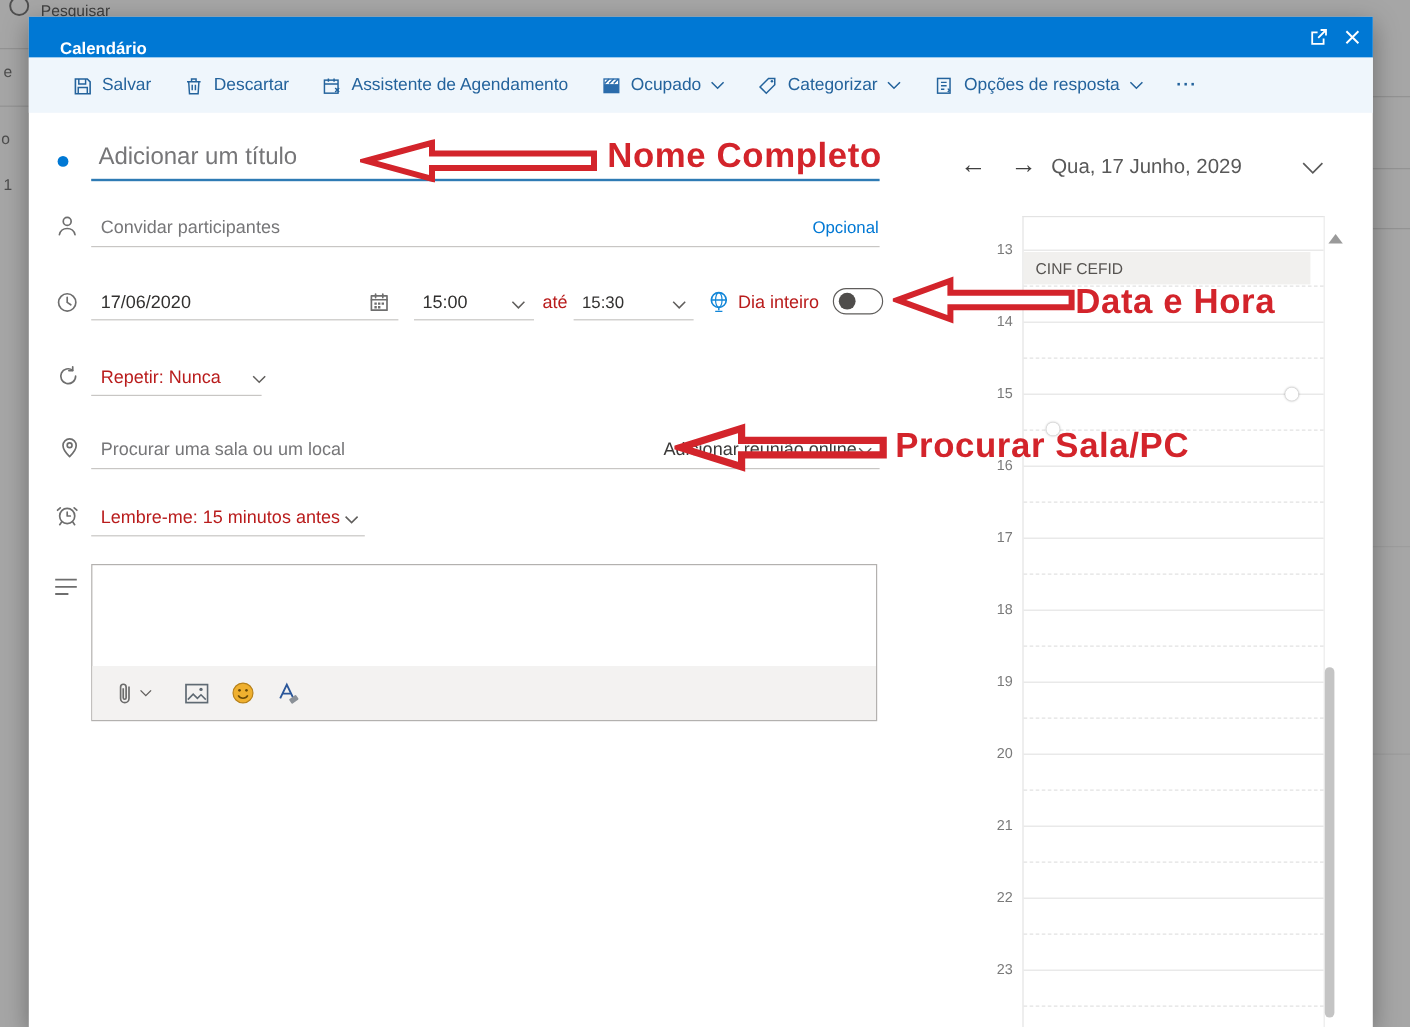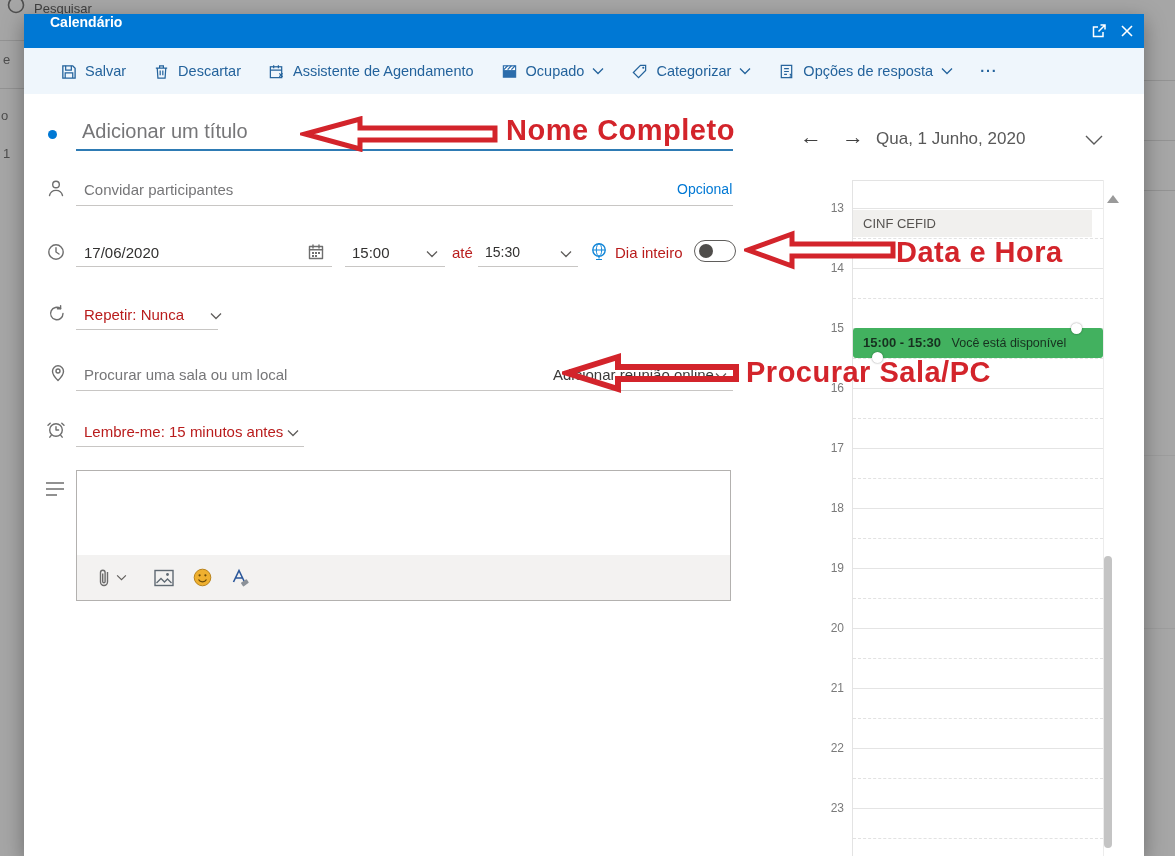--- a/index.html
+++ b/index.html
@@ -10,21 +10,21 @@
   
   #backdrop { inset:0; position:absolute; background:#a6a6a6; }
   .bd-line { position:absolute; background:#939393; }
   .bd-frag { position:absolute; color:#4d4d4d; font-size:13px; }
   #bd-search-text { position:absolute; left:34px; top:1px; color:#3f3f3f; font-size:13px; }
 
   
   #dialog { position:absolute; left:24px; top:14px; width:1120px; height:842px;
             background:#fff; box-shadow:0 6px 20px rgba(0,0,0,.35); }
   #titlebar { position:absolute; left:0; top:0; width:100%; height:34px; background:#0078d4;
-              display:flex; align-items:flex-start; }
+              display:flex; align-items:flex-end; }
   #titlebar .t { color:#fff; font-size:14px; font-weight:bold; margin-left:26px; }
   .tb-ico { position:absolute; top:8px; width:18px; height:18px; cursor:pointer; }
 
   #toolbar { position:absolute; left:0; top:34px; width:100%; height:46px; background:#eff6fc;
              display:flex; align-items:center; padding-left:36px; gap:27px; color:#24639c;
              font-size:14.5px; }
   .tb-btn { display:flex; align-items:center; gap:8px; cursor:pointer; white-space:nowrap; }
   .ic { display:inline-block; line-height:0; }
 
   
@@ -275,21 +275,21 @@
       </svg>
       <svg width="19" height="20" viewBox="0 0 19 20" style="cursor:pointer">
         <path d="M2.5 14L8 2.5 13.5 14 M4.7 10h6.6" fill="none" stroke="#2b579a" stroke-width="1.6"></path>
         <rect x="10.5" y="12.5" width="7" height="4.5" rx="0.8" transform="rotate(-35 14 15)" fill="#8b9198"></rect>
       </svg>
     </div>
   </div>
 
   <span class="abs" style="left:776px;top:110px;font-size:22px;color:#404040;cursor:pointer">←</span>
   <span class="abs" style="left:818px;top:110px;font-size:22px;color:#404040;cursor:pointer">→</span>
-  <span class="abs" style="left:852px;top:115px;font-size:17px;color:#585858">Qua, 1 Junho, 2020</span>
+  <span class="abs" style="left:852px;top:115px;font-size:17px;color:#585858">Qua, 17 Junho, 2029</span>
   <svg class="abs" style="left:1060px;top:120px;cursor:pointer" width="20" height="13" viewBox="0 0 20 13">
       <path d="M2 2l8 8 8-8" fill="none" stroke="#5a5a5a" stroke-width="1.4"></path>
     </svg>
 
   <div class="abs" style="left:828px;top:166px;width:1px;height:676px;background:#e3e3e3"></div>
   <div class="abs" style="left:828px;top:166px;width:252px;height:1px;background:#e3e3e3"></div>
   <div class="abs" style="left:1079px;top:166px;width:1px;height:676px;background:#ececec"></div>
   <div id="gridlines">
       <div class="hline" style="top: 194px;"></div>
       <div class="hdash" style="top: 224px;"></div>
@@ -325,24 +325,20 @@
       <div class="hlabel" style="top: 607px;">20</div>
       <div class="hlabel" style="top: 667px;">21</div>
       <div class="hlabel" style="top: 727px;">22</div>
       <div class="hlabel" style="top: 787px;">23</div>
     </div>
 
   <div id="ev-cinf">
     <span>CINF CEFID</span>
   </div>
 
-  <div id="ev-green">
-    <b>15:00 - 15:30</b>
-    <span style="margin-left:7px">Você está disponível</span>
-  </div>
   <div class="handle" style="left:1047px;top:309px"></div>
   <div class="handle" style="left:848px;top:338px"></div>
 
   <div id="scroll-up"></div>
   <div id="scroll-thumb"></div>
 
   <svg class="arrow" style="left:276px;top:102px" width="198" height="36" viewBox="0 0 198 36">
     <path d="M195 12H60V3L5 18l55 15v-9h135z" fill="#fff" stroke="#d3242b" stroke-width="5"></path>
   </svg>
   <span class="annot" style="left:482px;top:100px">Nome Completo</span>

